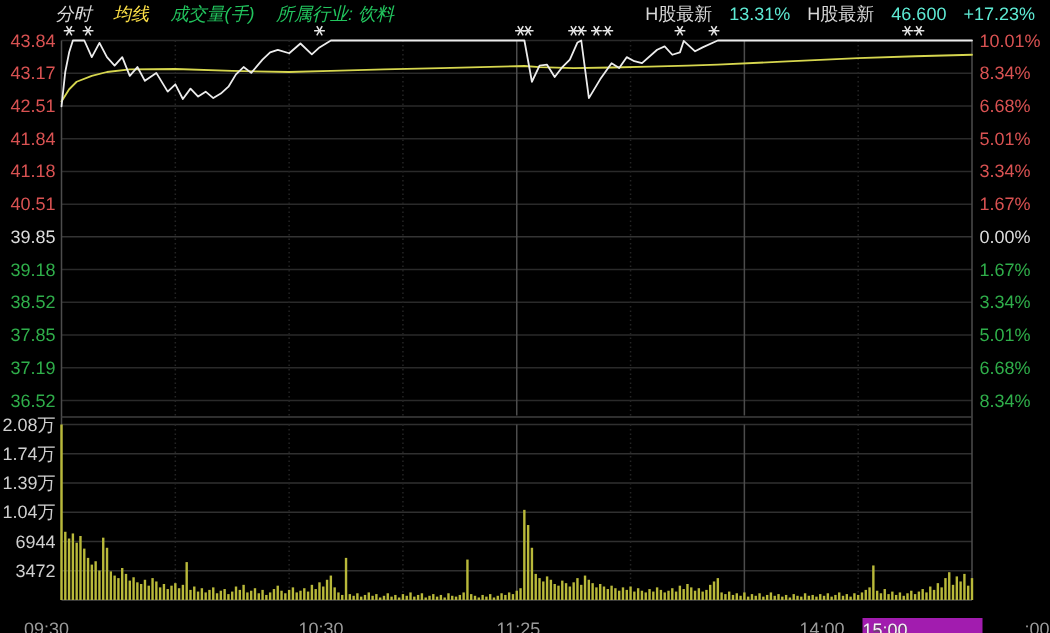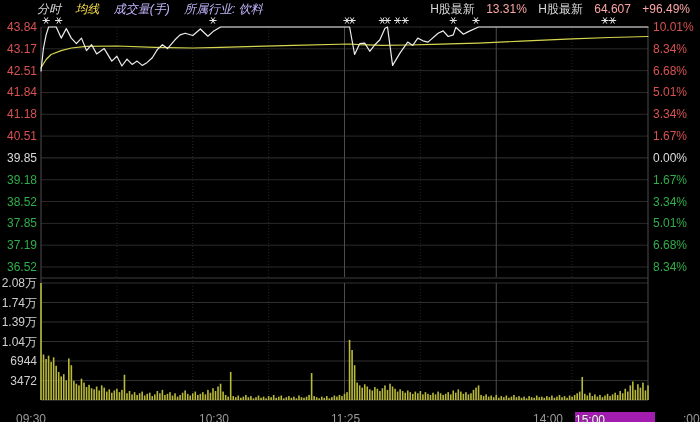--- a/index.html
+++ b/index.html
@@ -9,22 +9,22 @@
   }
   .topbar{
     position:absolute;top:0;left:0;width:700px;height:17px;
     display:flex;justify-content:space-between;align-items:center;
     font-size:12px;color:#d8d8d8;box-sizing:border-box;padding:1px 10px 0 37px;
     white-space:nowrap;
   }
   .topbar .grp span{margin-right:11px;font-style:italic;}
   .topbar .grp-r span{margin-left:8px;}
   .t-yellow{color:#fde047;}
-  .t-red{color:#fca5a5;}
-  .t-dim{color:#c4b5fd;}
+  .t-red{color:#5eead4;}
+  .t-dim{color:#22c55e;}
   svg{position:absolute;top:0;left:0;}
   .timebar{position:absolute;top:403px;left:0;width:700px;height:18px;font-size:12px;color:#9a9a9a;}
   .timebar span{position:absolute;top:9px;}
   .t-0930{left:16px;}
   .t-1030{left:174px;margin-left:25px;}
   .t-1130{left:331px;}
   .t-1400{left:489px;margin-left:44px;}
   .cursor-box{
     position:absolute;left:575px;top:0px;width:80px;height:17px;
     background:#a21caf;color:#f4f4f4;text-align:left;line-height:17px;
@@ -41,22 +41,22 @@
     <div class="grp">
       <span>分时</span>
       <span class="t-yellow">均线</span>
       <span class="t-dim">成交量(手)</span>
       <span class="t-dim">所属行业: 饮料</span>
     </div>
     <div class="grp-r">
       <span>H股最新</span>
       <span class="t-red">13.31%</span>
       <span>H股最新</span>
-      <span class="t-red">64.607</span>
-      <span class="t-red">+96.49%</span>
+      <span class="t-red">46.600</span>
+      <span class="t-red">+17.23%</span>
     </div>
   </div>
 
   <svg id="chart" width="700" height="422" viewBox="0 0 700 422">
       <line x1="41" y1="27" x2="648" y2="27" stroke="#2a2a2a" stroke-width="1"></line>
       <text x="37" y="31" fill="#d95252" font-size="12" text-anchor="end" font-family="&quot;Liberation Sans&quot;,&quot;DejaVu Sans&quot;,sans-serif">43.84</text>
       <text x="653" y="31" fill="#d95252" font-size="12" text-anchor="start" font-family="&quot;Liberation Sans&quot;,&quot;DejaVu Sans&quot;,sans-serif">10.01%</text>
       <line x1="41" y1="48.81818181818181" x2="648" y2="48.81818181818181" stroke="#2a2a2a" stroke-width="1"></line>
       <text x="37" y="52.81818181818181" fill="#d95252" font-size="12" text-anchor="end" font-family="&quot;Liberation Sans&quot;,&quot;DejaVu Sans&quot;,sans-serif">43.17</text>
       <text x="653" y="52.81818181818181" fill="#d95252" font-size="12" text-anchor="start" font-family="&quot;Liberation Sans&quot;,&quot;DejaVu Sans&quot;,sans-serif">8.34%</text>

